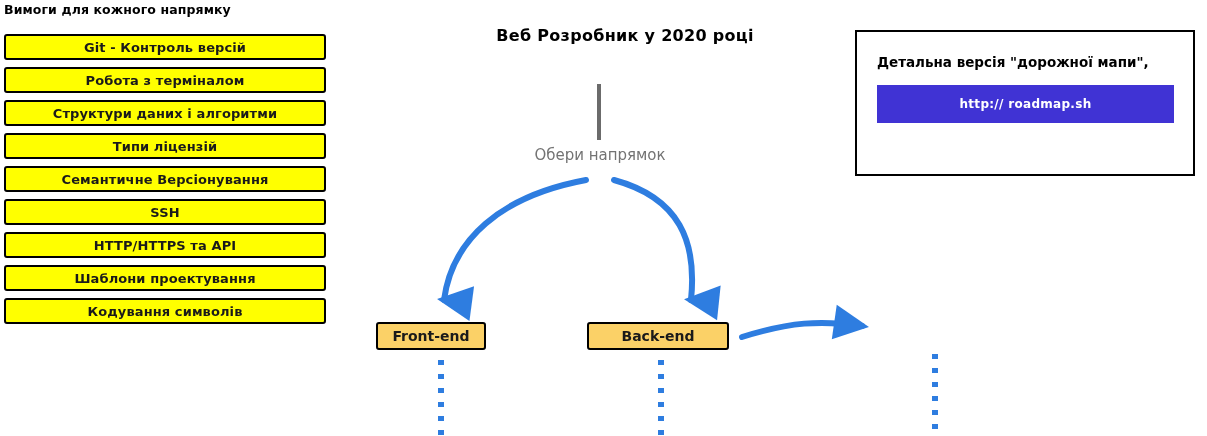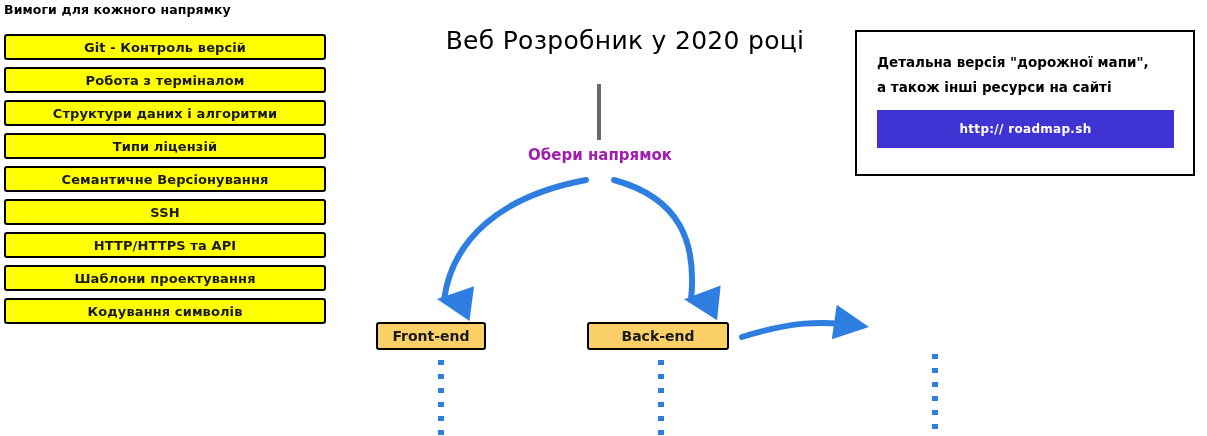--- a/index.html
+++ b/index.html
@@ -54,43 +54,43 @@
     white-space: nowrap;
   }
 
   
   #main-title {
     position: absolute;
     left: 410px;
     top: 26px;
     width: 430px;
     text-align: center;
-    font-size: 25px;
-    font-weight: normal;
+    font-size: 16px;
+    font-weight: bold;
     color: #000000;
     letter-spacing: 0.3px;
     white-space: nowrap;
   }
   #title-stem {
     position: absolute;
     left: 597px;
     top: 84px;
     width: 4px;
     height: 56px;
     background: #6b6b6b;
   }
   #choose-label {
     position: absolute;
     left: 470px;
     top: 146px;
     width: 260px;
     text-align: center;
     font-size: 15px;
-    font-weight: bold;
-    color: #a21caf;
+    font-weight: normal;
+    color: #737373;
     white-space: nowrap;
   }
 
   
   #vector-layer {
     position: absolute;
     left: 0;
     top: 0;
     width: 1207px;
     height: 436px;
@@ -218,17 +218,16 @@
 
   <div class="branch-box" id="box-frontend">
     <span>Front-end</span>
   </div>
   <div class="branch-box" id="box-backend">
     <span>Back-end</span>
   </div>
 
   <div id="info-card">
     <div class="info-line">Детальна версія "дорожної мапи",</div>
-    <div class="info-line">а також інші ресурси на сайті</div>
     <div id="info-button">http:// roadmap.sh</div>
   </div>
 
 </div>
 
 </body></html>

